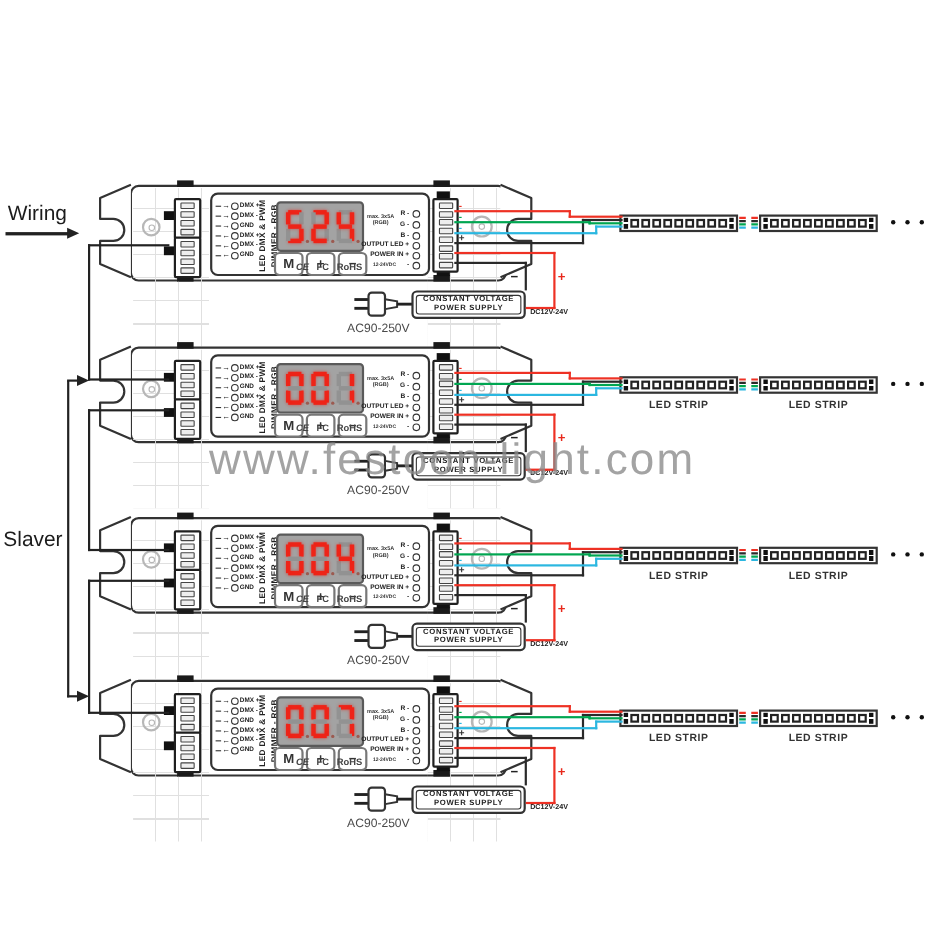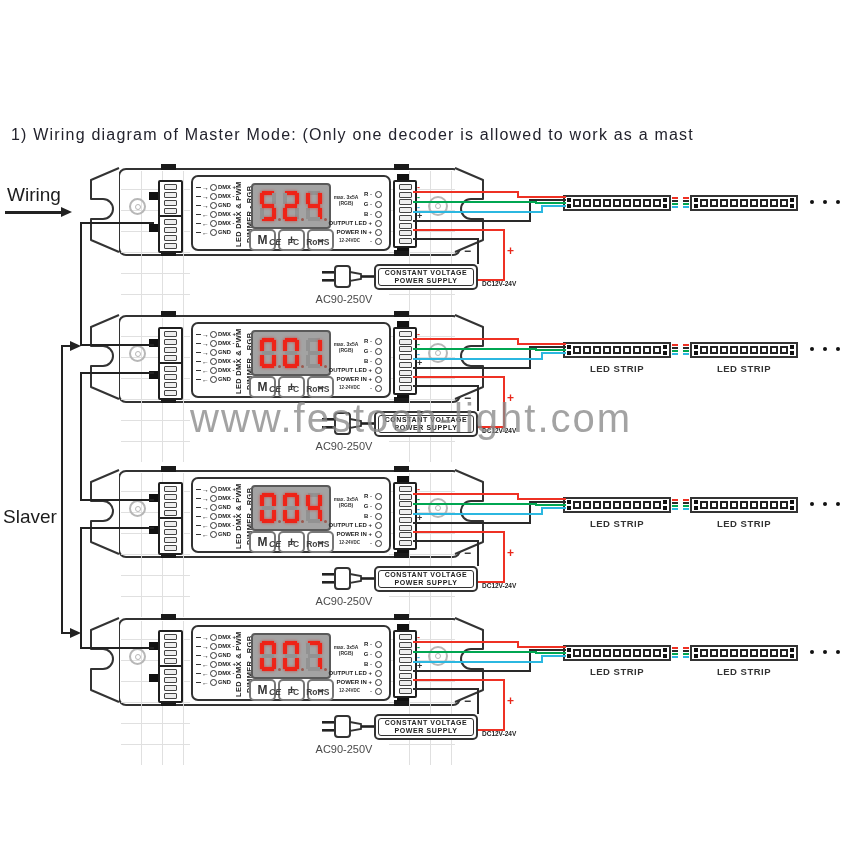--- a/index.html
+++ b/index.html
@@ -95,27 +95,26 @@
   .dclab{position:absolute;left:482px;top:112px;font-size:6.5px;font-weight:bold;color:#222}
   .pmin{position:absolute;left:462px;top:74px;font-size:12px;font-weight:bold;color:#222}
   .ppls{position:absolute;left:507px;top:74px;font-size:12px;font-weight:bold;color:#e8291c}
   .plug{position:absolute;left:322px;top:96px;z-index:4}
 </style>
 </head>
 <body>
 
 <div id="canvas">
 
-  <div class="title">1) Wiring diagram of Master Mode: (Only one decoder is allowed to work as a mast</div>
 
   <div class="side-label" style="left:7px;top:184px">Wiring</div>
   <div class="wl" style="left:5px;top:211px;width:57px;height:2.5px"></div>
   <div class="ah" style="left:61px;top:207px"></div>
 
-  <div class="side-label" style="left:3px;top:506px">Slaver</div>
+  <div class="side-label" style="left:3px;top:480px">Slaver</div>
   <div class="wl" style="left:61px;top:346px;width:2px;height:288px"></div>
   <div class="wl" style="left:61px;top:345px;width:11px;height:2px"></div>
   <div class="ah" style="left:70px;top:341px"></div>
   <div class="wl" style="left:61px;top:632px;width:11px;height:2px"></div>
   <div class="ah" style="left:70px;top:628px"></div>
 
   <div class="wl" style="left:80px;top:222px;width:74px;height:2px"></div>
   <div class="wl" style="left:80px;top:222px;width:2px;height:124px"></div>
   <div class="wl" style="left:80px;top:344px;width:74px;height:2px"></div>
   <div class="wl" style="left:80px;top:372px;width:74px;height:2px"></div>

